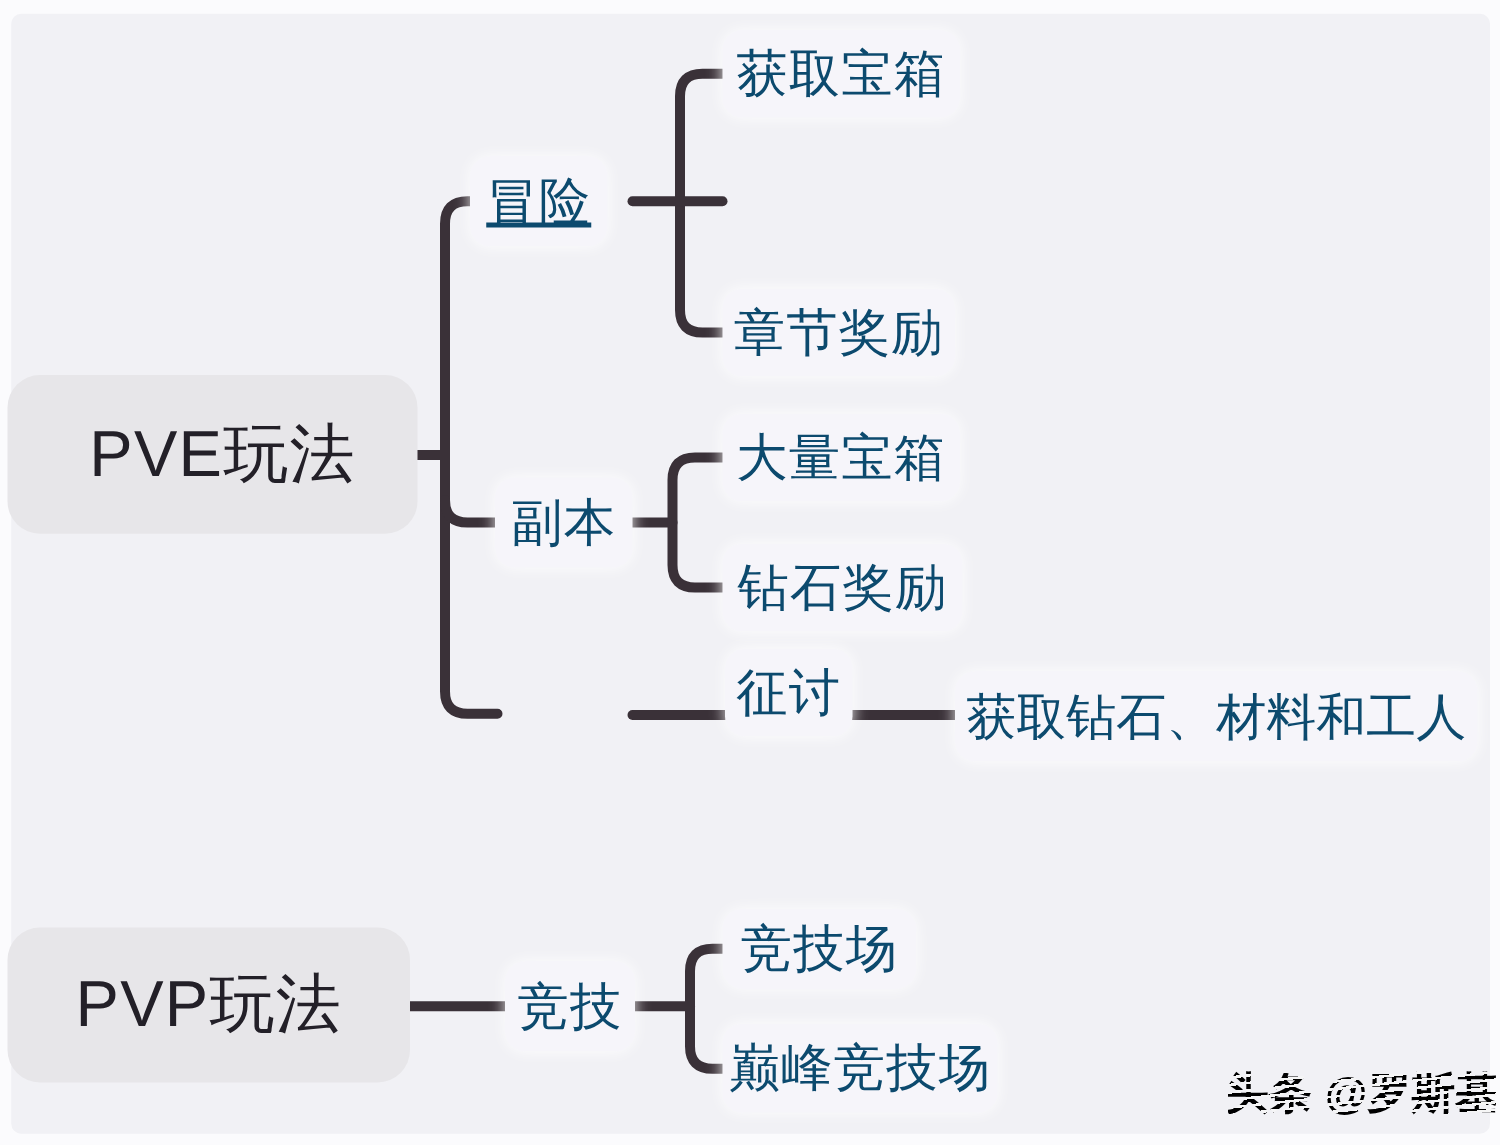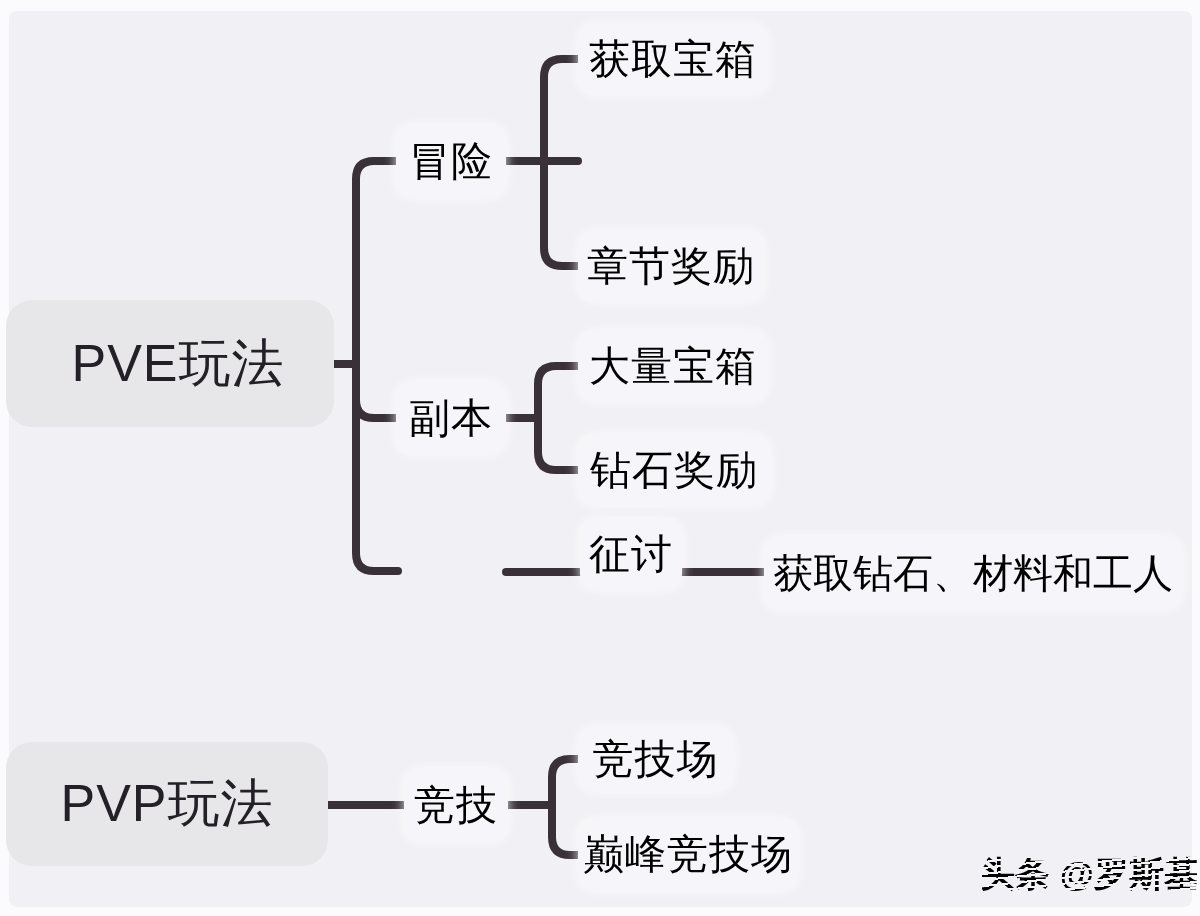--- a/index.html
+++ b/index.html
@@ -29,21 +29,21 @@
     stroke-width: 8;
     stroke-linecap: round;
     stroke-linejoin: round;
   }
   .node {
     position: absolute;
     display: flex;
     align-items: center;
     justify-content: center;
     white-space: nowrap;
-    color: #000000;
+    color: #0c4a6e;
     letter-spacing: 1px;
   }
   .node.major {
     background: #e7e6e9;
     border-radius: 26px;
     font-size: 52px;
     color: #232028;
   }
   .node.minor {
     background: #f6f5fa;
@@ -91,21 +91,21 @@
     <path d="M578 366 H556 Q538 366 538 384 V452 Q538 470 556 470 H578"></path>
     <path d="M506 572 H580"></path>
     <path d="M682 572 H764"></path>
     <path d="M328 805 H404"></path>
     <path d="M508 805 H552"></path>
     <path d="M578 759 H570 Q552 759 552 777 V837 Q552 855 570 855 H578"></path>
   </svg>
 
   <div class="node major" style="left:6px; top:300px; width:312px; height:127px;padding-left:16px;">PVE玩法</div>
 
-  <div class="node minor" style="left:396px; top:125px; width:110px; height:72px;">冒险</div>
+  <div class="node minor" style="left:376px; top:125px; width:110px; height:72px;text-decoration:underline;">冒险</div>
 
   <div class="node minor" style="left:578px; top:24px; width:190px; height:70px;">获取宝箱</div>
 
 
   <div class="node minor" style="left:578px; top:231px; width:186px; height:70px;">章节奖励</div>
 
   <div class="node minor" style="left:396px; top:382px; width:110px; height:72px;">副本</div>
 
   <div class="node minor" style="left:578px; top:331px; width:190px; height:70px;">大量宝箱</div>
 

